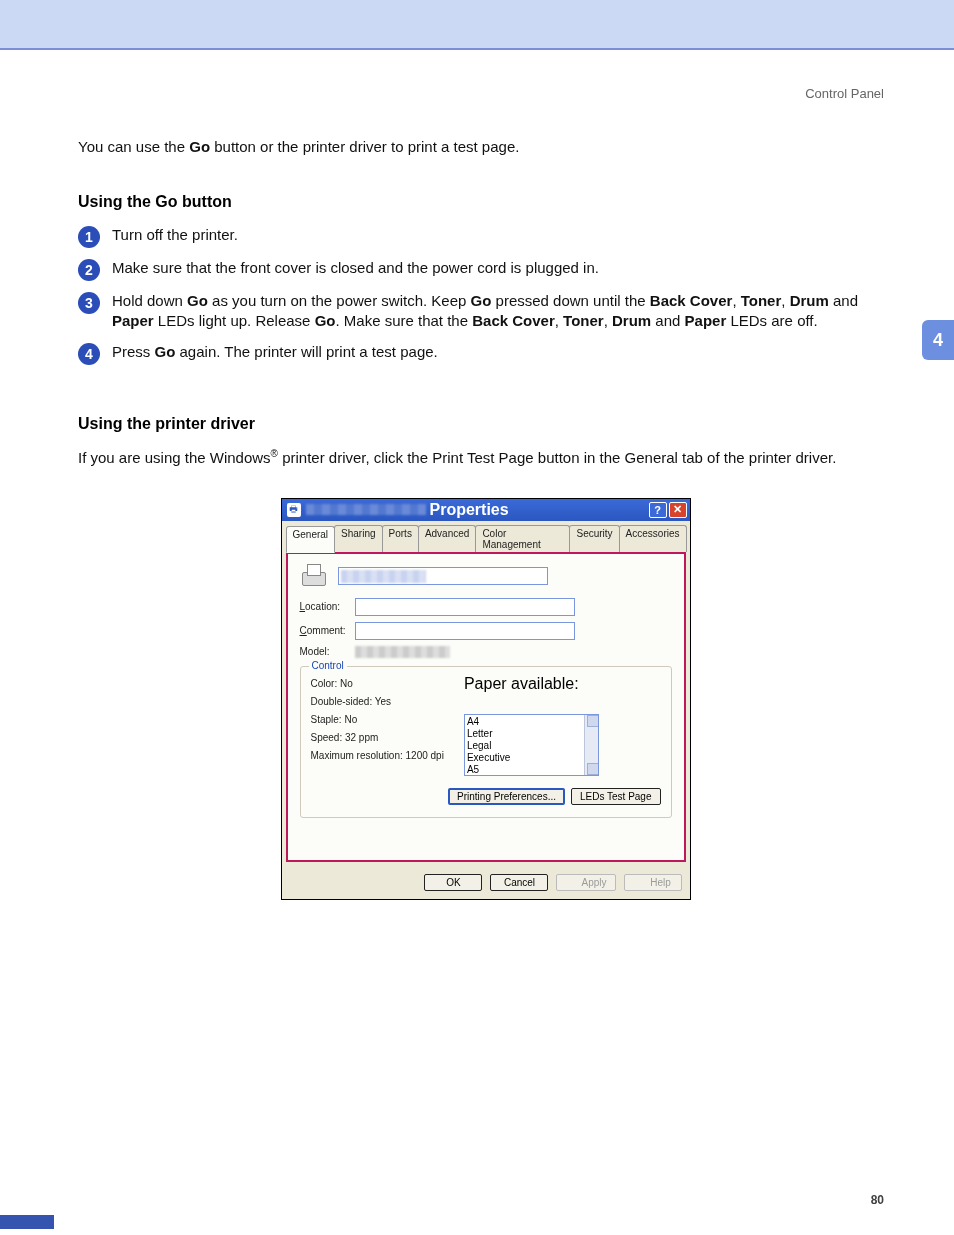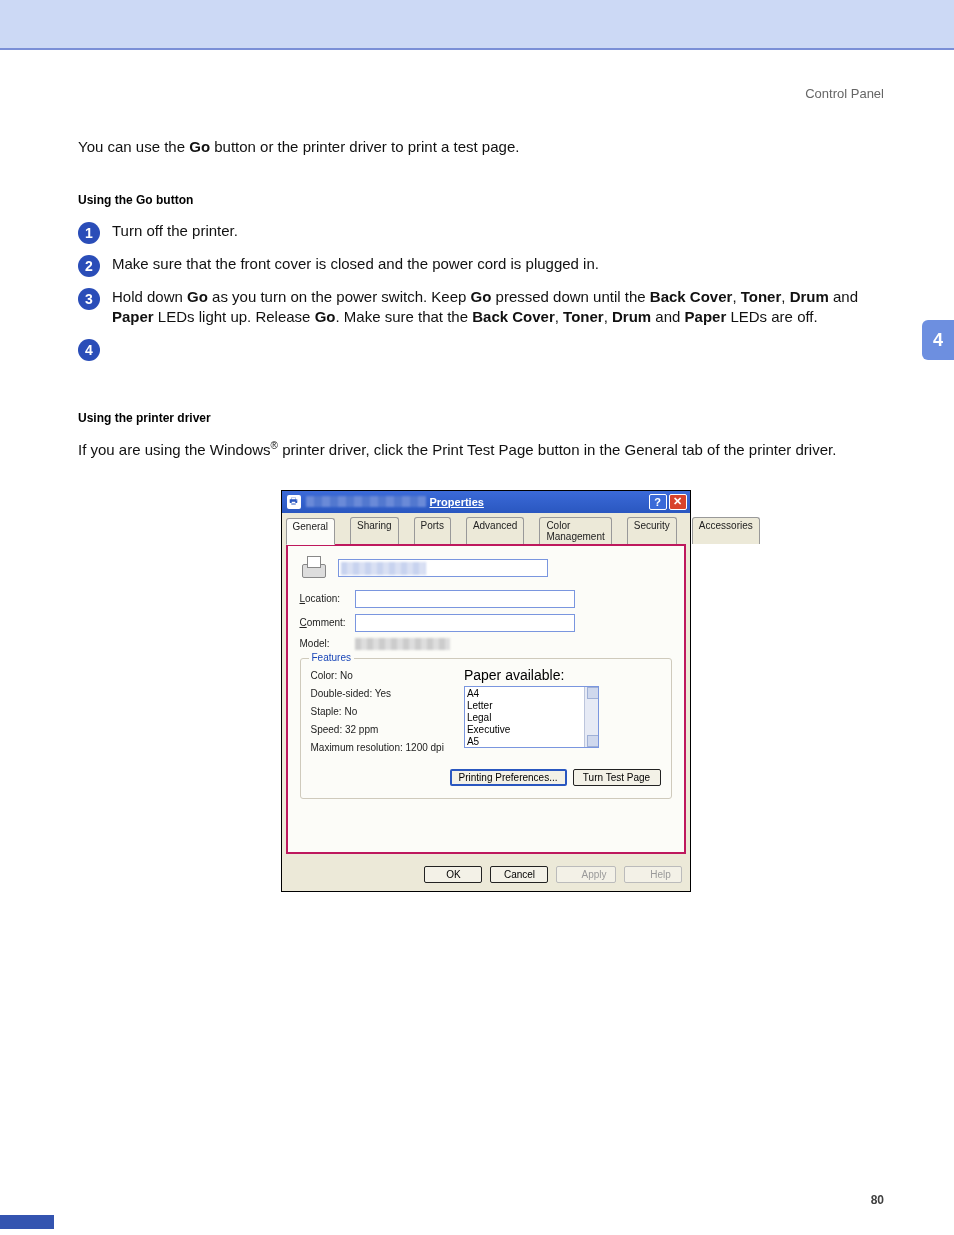--- a/index.html
+++ b/index.html
@@ -37,21 +37,21 @@
     border-bottom: 1.5px solid #6b7fcc;
     padding-bottom: 6px;
     margin-bottom: 18px;
   }
   .intro {
     font-size: 15px;
     color: #111;
     margin-bottom: 38px;
   }
   .sub-heading {
-    font-size: 12px;
+    font-size: 16px;
     font-weight: bold;
     margin-bottom: 14px;
   }
   .steps { list-style: none; }
   .step {
     display: flex;
     align-items: flex-start;
     margin-bottom: 10px;
   }
   .step-num {
@@ -106,34 +106,34 @@
   .titlebar-icon {
     width: 14px; height: 14px; background: #fff; border-radius: 2px; margin-right: 5px;
     display: inline-flex; align-items: center; justify-content: center; font-size: 9px; color: #2a57c0;
   }
   .titlebar-blur {
     width: 120px; height: 11px;
     background: repeating-linear-gradient(90deg,#6a8ad8,#6a8ad8 8px,#5278cf 8px,#5278cf 16px);
     filter: blur(1px);
     margin-right: 4px;
   }
-  .titlebar-text { font-weight: bold; font-size: 11px; text-decoration: underline; }
+  .titlebar-text { font-weight: bold; font-size: 16px; }
   .titlebar-spacer { flex: 1; }
   .titlebar-btn {
     width: 18px; height: 16px; margin-left: 2px;
     border: 1px solid #fff; border-radius: 2px;
     display: flex; align-items: center; justify-content: center;
     font-size: 11px; font-weight: bold; color: #fff;
   }
   .help-btn { background: #3b6ad8; }
   .close-btn { background: #d8432c; }
   .tabs {
     display: flex;
     padding: 4px 4px 0 4px;
-    gap: 16px;
+    gap: 0;
   }
   .tab {
     background: #ece9d8;
     border: 1px solid #999;
     border-bottom: none;
     border-radius: 3px 3px 0 0;
     padding: 2px 6px;
     font-size: 10px;
     color: #222;
     margin-right: -1px;
@@ -183,21 +183,21 @@
     border: 1px solid #cfcabc; border-radius: 3px; margin-top: 8px; padding: 8px 10px 12px 10px;
     position: relative;
   }
   .features-legend {
     position: absolute; top: -7px; left: 8px; background: #fcfcf8; padding: 0 3px;
     font-size: 10px; color: #1946b8;
   }
   .features-cols { display: flex; gap: 20px; }
   .feat-left { font-size: 10px; color: #222; line-height: 1.8; }
   .feat-right { flex: 1; }
-  .paper-label { font-size: 14px; margin-bottom: 3px; }
+  .paper-label { font-size: 16px; margin-bottom: 21px; }
   .paper-list {
     border: 1px solid #7a96df; background: #fff; height: 62px; width: 135px;
     font-size: 10px; padding: 1px 2px; line-height: 1.2;
     position: relative; overflow: hidden;
   }
   .paper-list .scroll {
     position: absolute; right: 0; top: 0; bottom: 0; width: 14px;
     background: #e6eaf5; border-left: 1px solid #bcc5dc;
   }
   .paper-list .scroll::before, .paper-list .scroll::after {
@@ -276,20 +276,23 @@
       <div class="step-text">Make sure that the front cover is closed and the power cord is plugged in.</div>
     </li>
     <li class="step">
       <div class="step-num">3</div>
       <div class="step-text">
         <span>Hold down </span><b>Go</b><span> as you turn on the power switch. Keep </span><b>Go</b><span> pressed down until the </span><b>Back Cover</b><span>, </span><b>Toner</b><span>, </span><b>Drum</b><span> and </span><b>Paper</b><span> LEDs light up. Release </span><b>Go</b><span>. Make sure that the </span><b>Back Cover</b><span>, </span><b>Toner</b><span>, </span><b>Drum</b><span> and </span><b>Paper</b><span> LEDs are off.</span>
       </div>
     </li>
     <li class="step">
       <div class="step-num">4</div>
+      <div class="step-text">
+        <span>Press </span><b>Go</b><span> again. The printer will print a test page.</span>
+      </div>
     </li>
   </ul>
 
   <div class="section2">
     <div class="sub-heading">Using the printer driver</div>
     <p class="body-para">
       <span>If you are using the Windows</span><sup>®</sup><span> printer driver, click the Print Test Page button in the General tab of the printer driver.</span>
     </p>
 
     <div class="dialog-wrap">
@@ -330,21 +333,21 @@
           <div class="form-row">
             <div class="form-label"><u>C</u><span>omment:</span></div>
             <div class="form-input"></div>
           </div>
           <div class="form-row" style="margin-top:5px">
             <div class="form-label">Model:</div>
             <div class="model-blur"></div>
           </div>
 
           <div class="features-box">
-            <div class="features-legend">Features</div>
+            <div class="features-legend">Control</div>
             <div class="features-cols">
               <div class="feat-left">
                 <div>Color: No</div>
                 <div>Double-sided: Yes</div>
                 <div>Staple: No</div>
                 <div>Speed: 32 ppm</div>
                 <div>Maximum resolution: 1200 dpi</div>
               </div>
               <div class="feat-right">
                 <div class="paper-label">Paper available:</div>
@@ -354,21 +357,21 @@
                   <div>Legal</div>
                   <div>Executive</div>
                   <div>A5</div>
 
                   <div class="scroll"></div>
                 </div>
               </div>
             </div>
             <div class="btn-row">
               <button class="win-btn focus">Printing Preferences...</button>
-              <button class="win-btn">Turn Test Page</button>
+              <button class="win-btn">LEDs Test Page</button>
             </div>
           </div>
         </div>
 
         <div class="dlg-footer">
           <button class="win-btn">OK</button>
           <button class="win-btn">Cancel</button>
           <button class="win-btn disabled">Apply</button>
           <button class="win-btn disabled">Help</button>
         </div>

